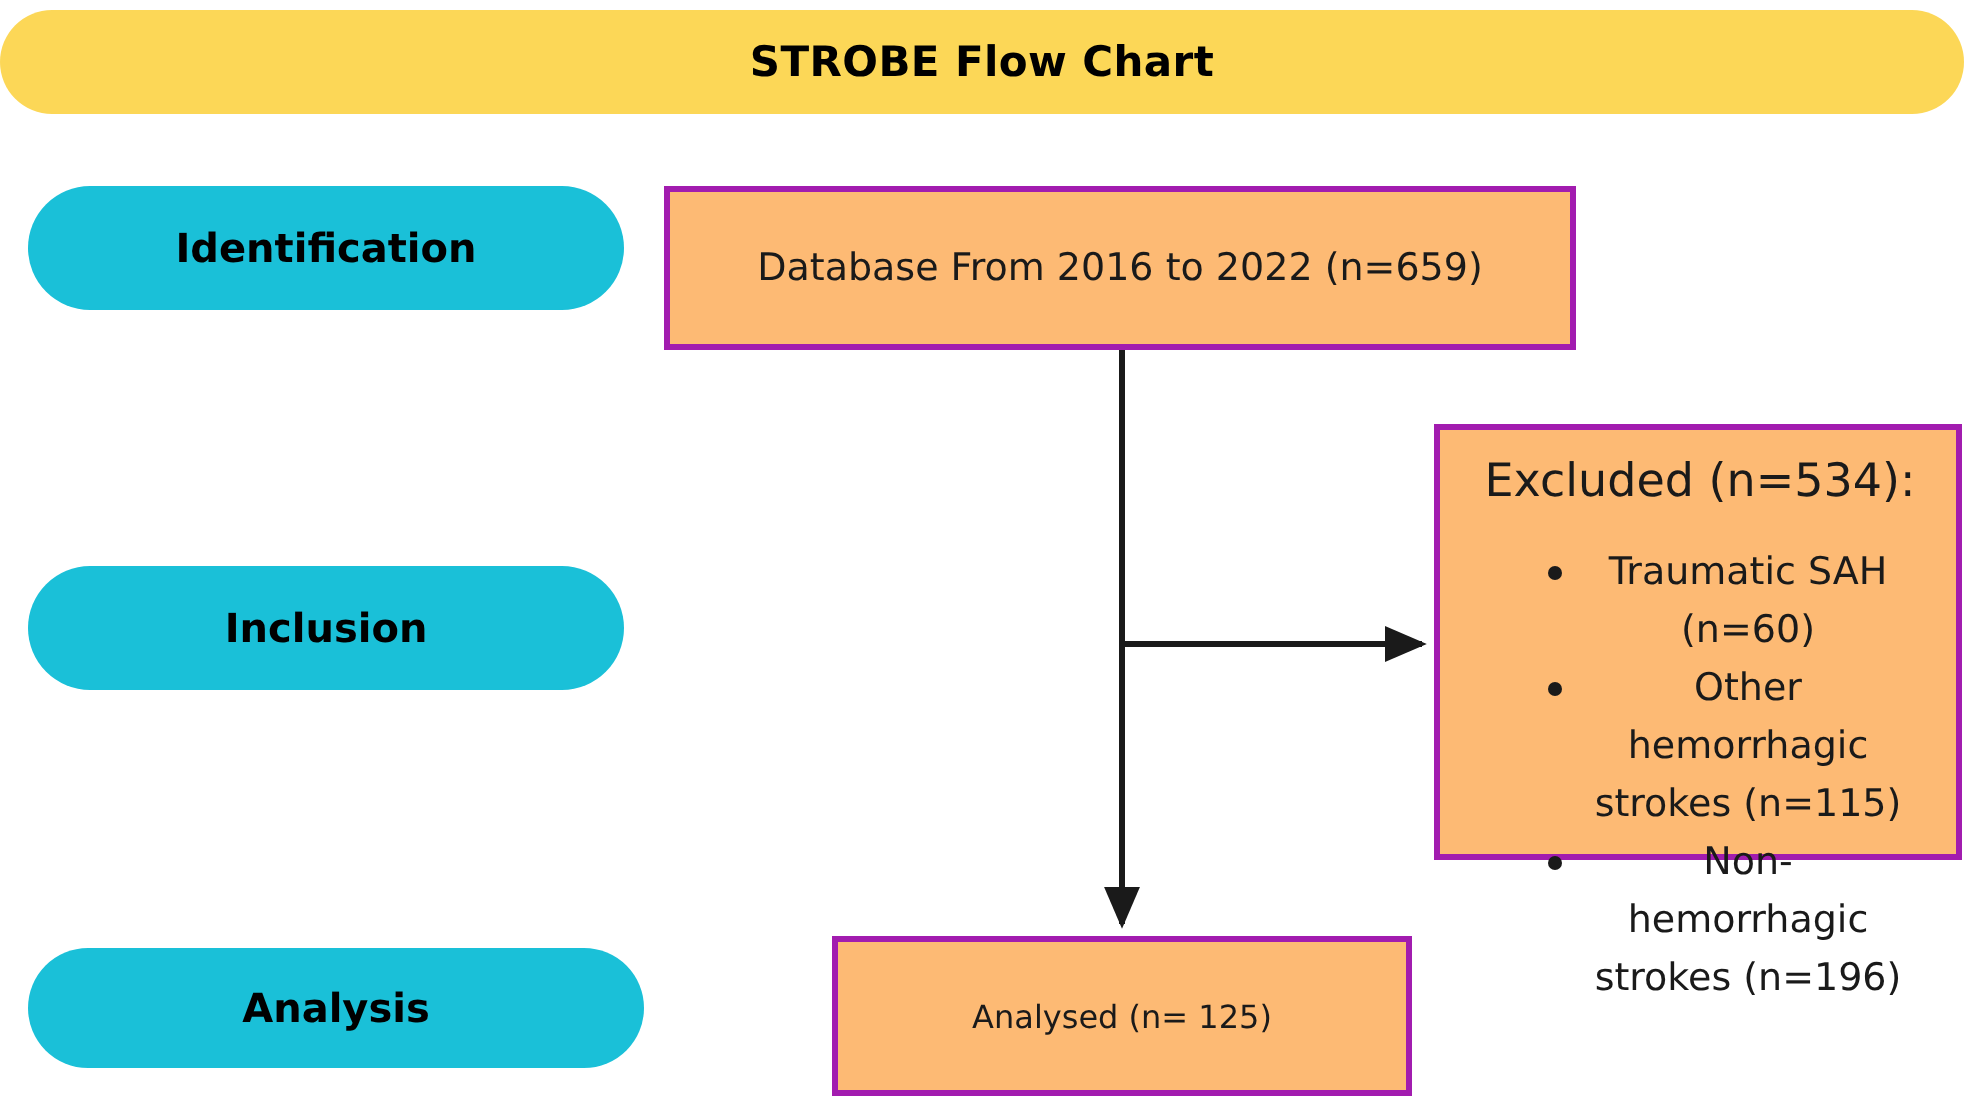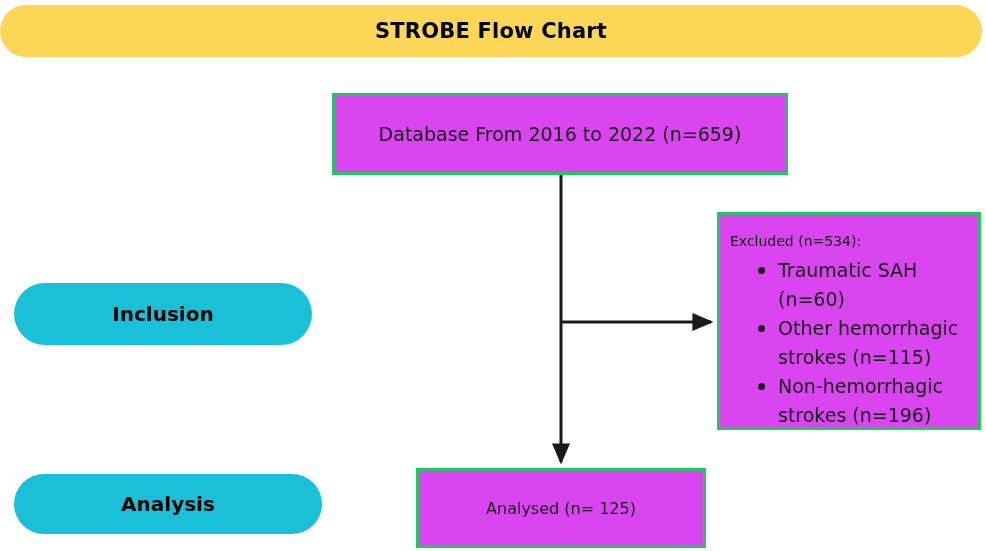--- a/index.html
+++ b/index.html
@@ -63,23 +63,24 @@
     font-weight: bold;
     color: #000000;
   }
   .pill-identification { top: 93px; }
   .pill-inclusion      { top: 283px; }
   .pill-analysis       { top: 474px; width: 308px; left: 14px; height: 60px; }
 
   
   .flow-box {
     position: absolute;
-    background: #d946ef;
-    border: 3px solid #22c55e;
+    background: #fdba74;
+    border: 3px solid #a21caf;
     box-sizing: border-box;
+    text-align: center;
   }
   .box-database {
     left: 332px;
     top: 93px;
     width: 456px;
     height: 82px;
     display: flex;
     align-items: center;
     justify-content: center;
   }
@@ -101,27 +102,27 @@
     color: #1a1a1a;
   }
   .box-excluded {
     left: 717px;
     top: 212px;
     width: 264px;
     height: 218px;
     padding: 12px 8px 8px 10px;
   }
   .excluded-heading {
-    font-size: 14px;
+    font-size: 23px;
     line-height: 29px;
     color: #1a1a1a;
     white-space: nowrap;
   }
   .excluded-list {
-    margin: 0;
+    margin: 16px;
     padding: 0 0 5px 28px;
     list-style: none;
   }
   .excluded-list li {
     font-size: 19px;
     line-height: 29px;
     color: #1a1a1a;
     position: relative;
     padding-left: 20px;
   }
@@ -147,20 +148,23 @@
 </style>
 </head>
 <body>
 
 <div id="chart-root">
 
   <div class="title-banner">
     <span class="title-text">STROBE Flow Chart</span>
   </div>
 
+  <div class="stage-pill pill-identification">
+    <span class="stage-label">Identification</span>
+  </div>
   <div class="stage-pill pill-analysis">
     <span class="stage-label">Analysis</span>
   </div>
   <div class="stage-pill pill-inclusion">
     <span class="stage-label">Inclusion</span>
   </div>
 
   <svg class="connector-svg" viewBox="0 0 986 551" xmlns="http://www.w3.org/2000/svg">
     <defs>
       <marker id="arrowhead" markerWidth="7" markerHeight="7" refX="6.2" refY="3" orient="auto" markerUnits="strokeWidth">

